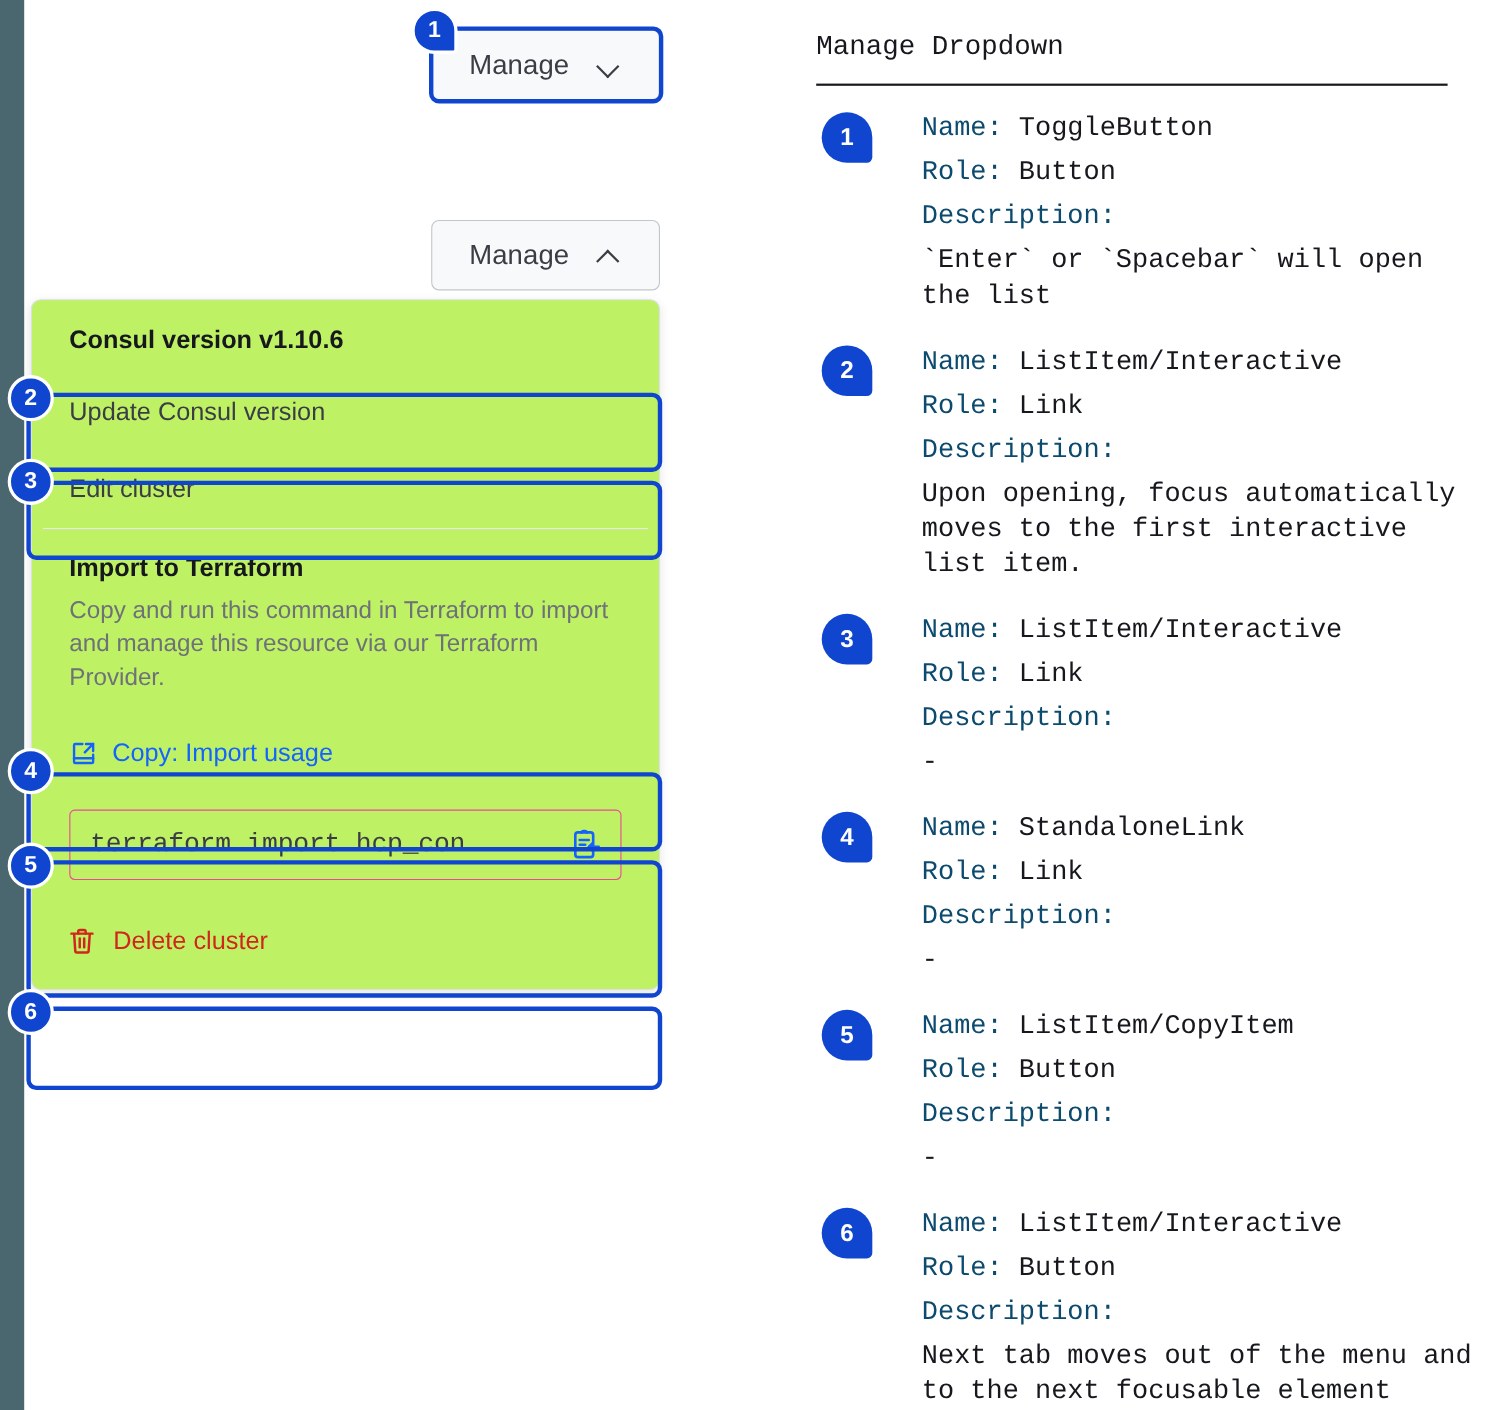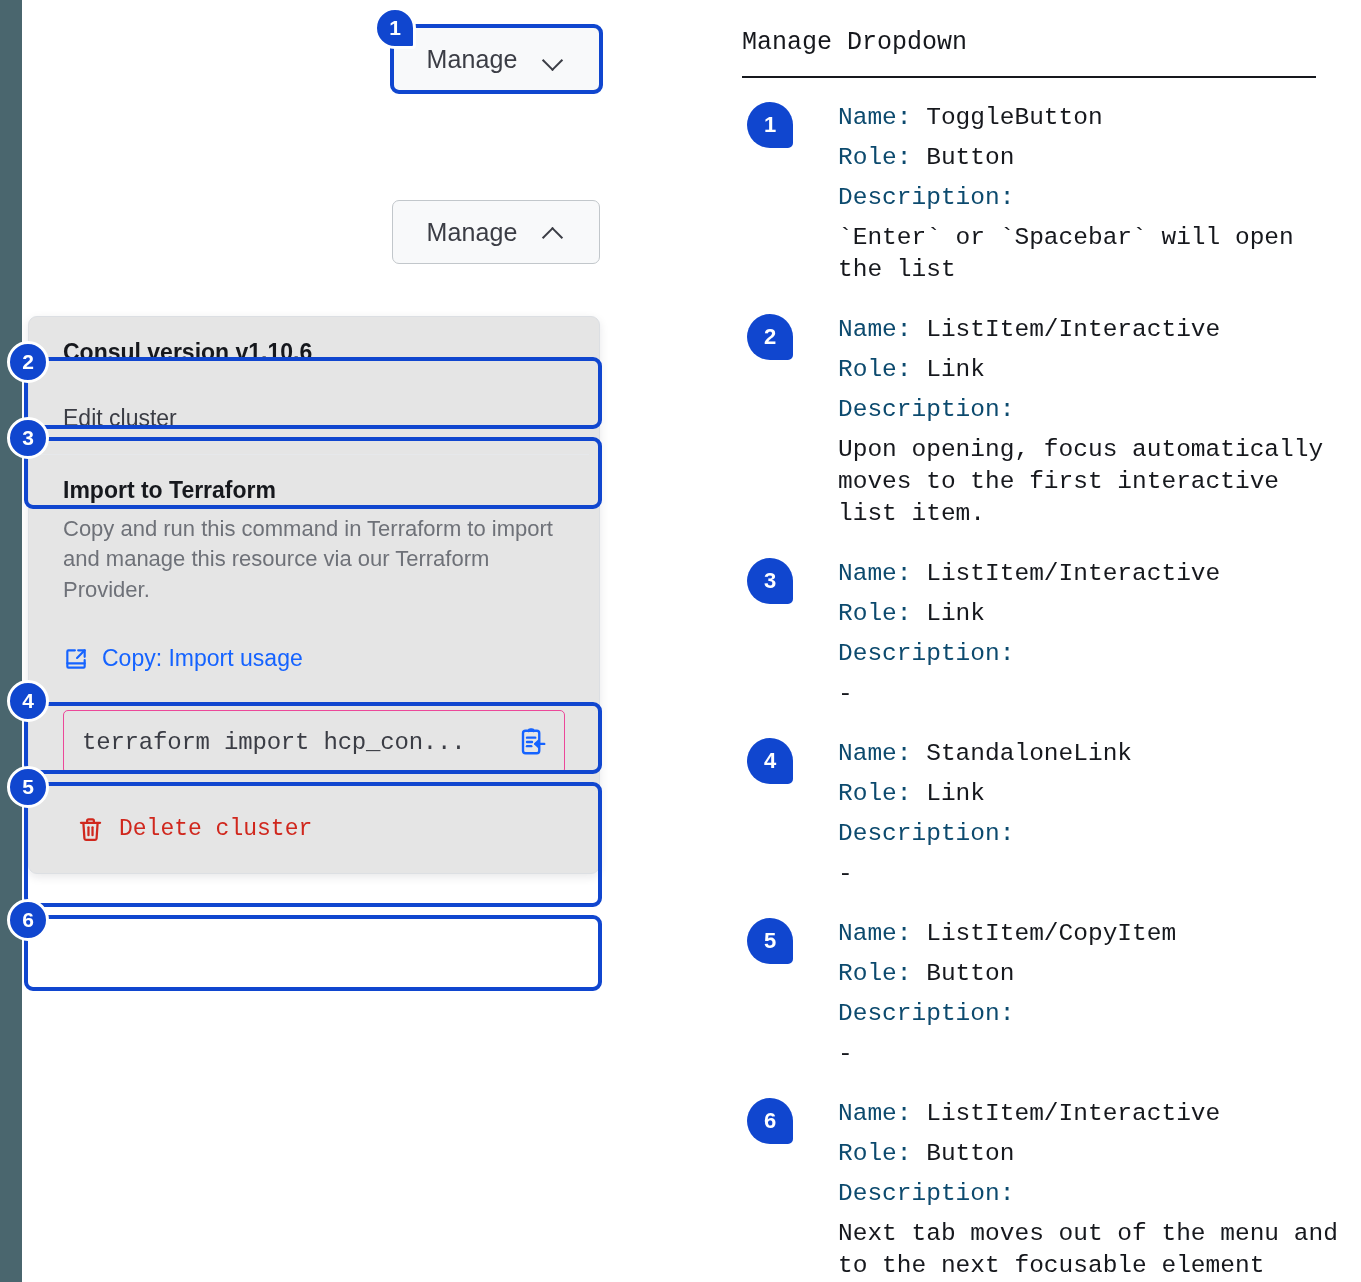--- a/index.html
+++ b/index.html
@@ -42,27 +42,26 @@
     transform:rotate(45deg);
   }
   .chev.up::before{transform:rotate(-135deg);top:9px;}
 
   #btn-collapsed{left:392px;top:27px;}
   #btn-expanded{left:392px;top:200px;}
 
   
   .dropdown{
     position:absolute;left:28px;top:272px;width:572px;
-    background:#e5e5e5;
+    background:#bef264;
     border:1px solid #dcdfe3;
     border-radius:9px;
     box-shadow:0 3px 10px rgba(22,24,38,.10);
     box-sizing:border-box;
     padding-bottom:8px;
-    margin-top:44px;
   }
   .dd-header{
     padding:22px 34px 18px 34px;
     font-size:23px;font-weight:bold;color:#16181d;
   }
   .dd-item{
     padding:21px 34px 22px 34px;
     font-size:23px;color:#3b3d45;
   }
   .dd-sep{height:1px;background:#e6e8eb;margin:0 10px;}
@@ -84,23 +83,23 @@
     border:1px solid #ec4899;border-radius:5px;
     height:62px;display:flex;align-items:center;
     padding:0 16px 0 18px;gap:10px;justify-content:space-between;
   }
   .code-box .cmd{
     font-family:"Liberation Mono", monospace;
     font-size:24px;color:#3b3d45;white-space:nowrap;
     letter-spacing:-.2px;
   }
   .dd-delete{
-    padding:20px 34px 22px 48px;
+    padding:20px 34px 22px 32px;
     font-size:23px;color:#d0271d;
-    display:flex;align-items:flex-start;gap:15px;font-family:Liberation Mono, monospace;
+    display:flex;align-items:flex-end;gap:15px;
   }
 
   
   .hl{
     position:absolute;
     border:4px solid #1046cf;
     border-radius:9px;
     box-sizing:border-box;
     pointer-events:none;
   }
@@ -171,20 +170,21 @@
 
   <div class="manage-btn" id="btn-expanded">
     <span class="lbl">Manage</span>
     <span class="chev up"></span>
   </div>
 
   <div class="dropdown">
 
     <div class="dd-header">Consul version v1.10.6</div>
 
+    <div class="dd-item">Update Consul version</div>
 
     <div class="dd-item">Edit cluster</div>
 
     <div class="dd-sep"></div>
 
     <div class="dd-section-title">Import to Terraform</div>
     <div class="dd-section-desc">Copy and run this command in Terraform to import and manage this resource via our Terraform Provider.</div>
 
     <div class="dd-link">
       <span>

